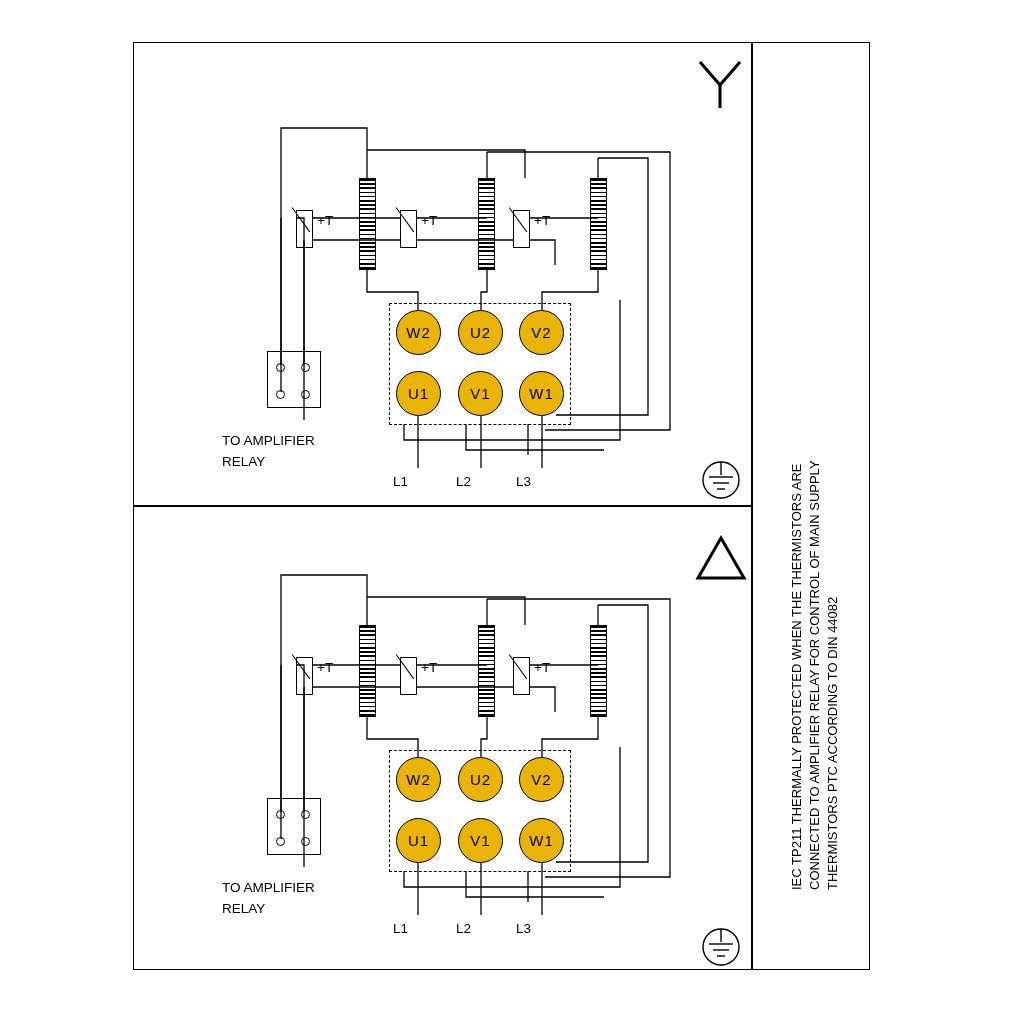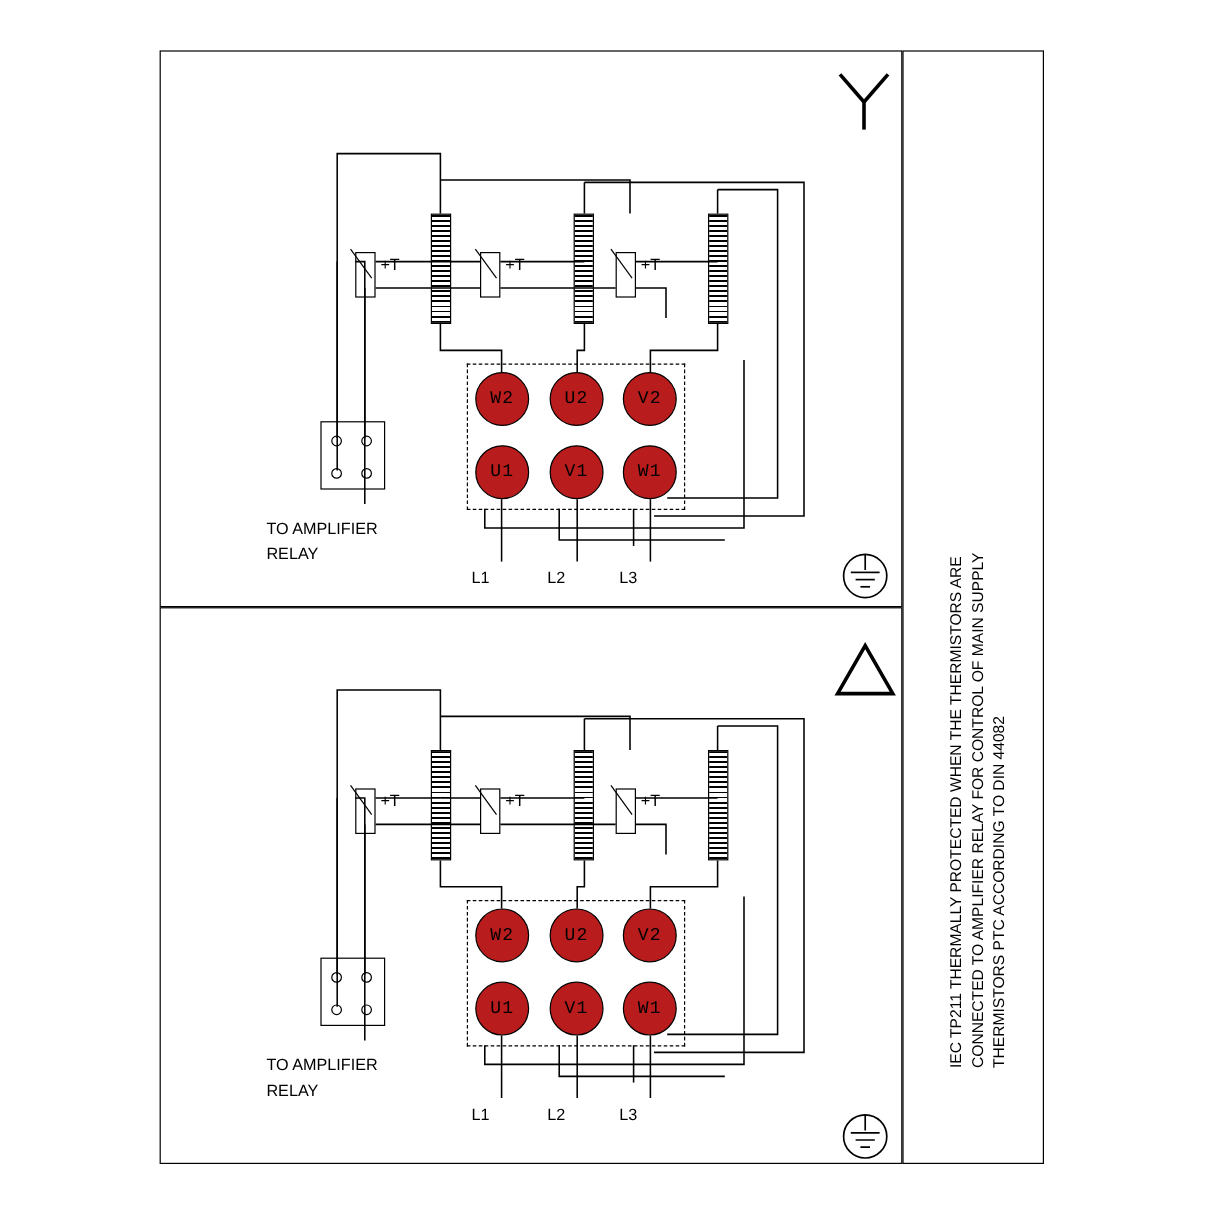--- a/index.html
+++ b/index.html
@@ -2,21 +2,21 @@
 <html><head>
 <meta charset="utf-8">
 <style>
   html,body{margin:0;padding:0;background:#ffffff;}
   body{width:1024px;height:1024px;font-family:"Liberation Sans",sans-serif;color:#000;}
   #sheet{position:relative;width:1024px;height:1024px;}
   .frame{position:absolute;border:1.6px solid #000;box-sizing:border-box;}
   .lbl{position:absolute;font-size:13.5px;line-height:15px;white-space:nowrap;}
   .term{position:absolute;border:1.4px solid #000;border-radius:50%;
         display:flex;align-items:center;justify-content:center;
-        font-size:15px;letter-spacing:1px;background:#b91c1c;box-sizing:border-box;font-family:Liberation Mono, monospace;}
+        font-size:15px;letter-spacing:1px;background:#eab308;box-sizing:border-box;}
   .dash{position:absolute;border:1.2px dashed #000;box-sizing:border-box;}
   .coil{position:absolute;border:1.3px solid #000;background:
         repeating-linear-gradient(to bottom,#000 0 1.6px,#fff 1.6px 4.2px);
         box-sizing:border-box;}
   .ptc{position:absolute;border:1.3px solid #000;background:#fff;box-sizing:border-box;}
   .ptc:after{content:"";position:absolute;left:-5px;top:-4px;width:30px;height:1.3px;
         background:#000;transform:rotate(54deg);transform-origin:left center;}
   .tbox{position:absolute;border:1.5px solid #000;background:#fff;box-sizing:border-box;}
   .tdot{position:absolute;width:9px;height:9px;border:1.3px solid #000;border-radius:50%;
         box-sizing:border-box;background:#fff;}

